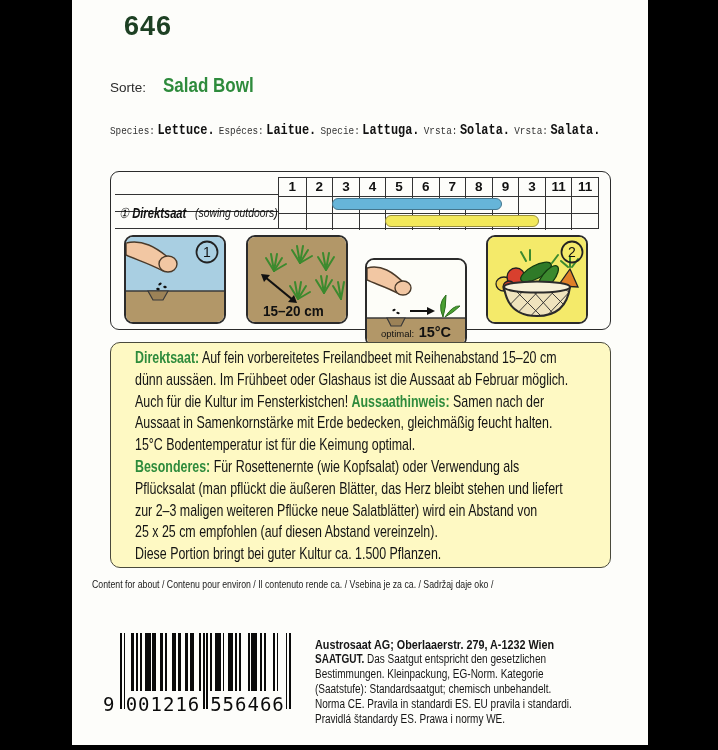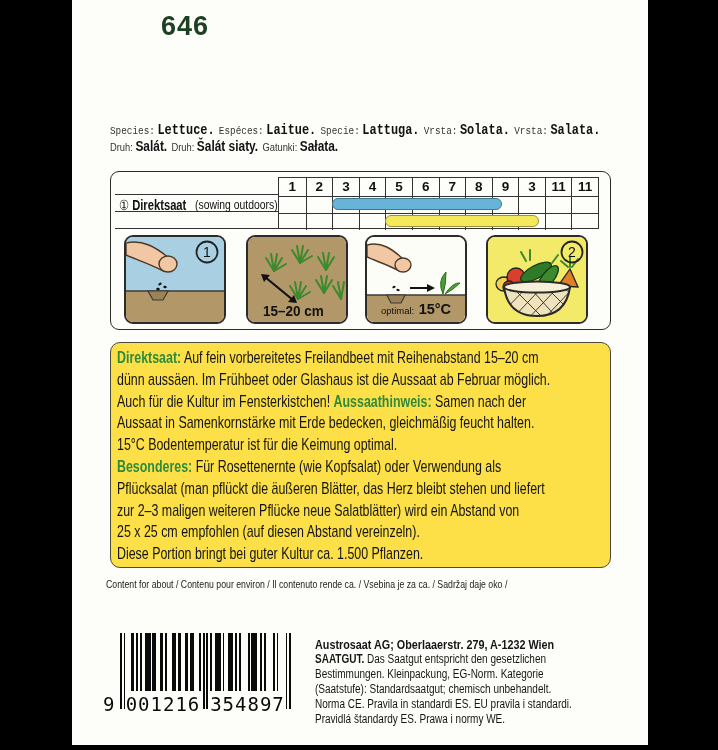--- a/index.html
+++ b/index.html
@@ -13,21 +13,21 @@
     position:absolute;left:72px;top:0;width:576px;height:745px;
     background:#fdfdfa;overflow:hidden;
   }
   .abs{position:absolute;}
   .cx{display:inline-block;transform-origin:0 50%;white-space:nowrap;}
   .cx80{transform:scaleX(0.80);}
   .cx85{transform:scaleX(0.85);}
   .cx76{transform:scaleX(0.76);}
 
   
-  .catnum{left:52px;top:11px;font-size:27px;font-weight:bold;color:#1d4023;letter-spacing:1px;margin-left:37px;}
+  .catnum{left:52px;top:11px;font-size:27px;font-weight:bold;color:#1d4023;letter-spacing:1px;}
   .variety{left:38px;top:58px;font-size:12.5px;color:#222;}
   .hrow{left:38px;display:flex;align-items:baseline;}
   .hrow .lbl{font-size:13.5px;color:#2b2b2b;width:53px;flex:0 0 53px;}
   .green-big{font-size:20px;font-weight:bold;color:#2e8b3c;}
   .latin{font-size:20px;font-style:italic;font-weight:normal;color:#1d1d1d;}
   .sp-line{left:38px;}
   .sp-label{font-size:11px;color:#333;margin-right:3px;}
   .sp-value{font-size:14px;font-weight:bold;color:#111;margin-right:5px;}
 
   
@@ -51,30 +51,30 @@
 
   .picto{position:absolute;top:63px;width:102px;height:89px;border:2px solid #2b2b2b;border-radius:9px;overflow:hidden;box-sizing:border-box;}
   .picto svg{display:block;}
   .picto-caption{position:absolute;left:0;width:100%;text-align:center;color:#111;}
   .cap-bold{font-weight:bold;font-size:15px;}
   .cap-small{font-size:9.5px;}
   .cap-temp{font-weight:bold;font-size:14.5px;}
 
   
   .infobox{
-    left:38px;top:342px;width:501px;height:226px;background:#fde047;
+    left:38px;top:342px;width:501px;height:226px;background:#fef9c3;
     border:1.5px solid #4a4a3c;border-radius:10px;box-sizing:border-box;
-    padding:4px 0 0 6px;
+    padding:4px 0 0 24px;
   }
   .ib-line{white-space:nowrap;font-size:17px;line-height:21.8px;color:#141414;
     transform:scaleX(0.73);transform-origin:0 50%;}
   .ib-line .grn{color:#2e8b3c;font-weight:bold;}
 
   
-  .content-line{left:34px;font-size:11.5px;color:#1b1b1b;}
+  .content-line{left:20px;font-size:11.5px;color:#1b1b1b;}
 
   
   .bc{left:48px;top:633px;width:171px;height:84px;}
   .bc-bar{position:absolute;top:0;background:#0a0a0a;}
   .bc-digit{position:absolute;font-family:"DejaVu Sans Mono",monospace;font-size:19px;color:#0a0a0a;top:60px;}
   .bc-lead{left:-17px;}
   .bc-g1{left:5px;width:76px;text-align:center;letter-spacing:1px;}
   .bc-g2{left:89px;width:77px;text-align:center;letter-spacing:1px;}
 
   
@@ -85,27 +85,28 @@
   .addr .l1{font-size:13.5px;font-weight:bold;}
 </style>
 </head>
 <body>
 
 <div class="card">
 
   <div class="abs catnum">646</div>
 
 
+  <div class="abs hrow" style="top:74px;">
+    <span class="lbl">Sorte:</span>
+    <span class="cx cx85"><span class="green-big">Salad Bowl</span></span>
+  </div>
 
 
   <div class="abs sp-line" style="top:121px;font-family:Liberation Mono, monospace;">
     <span class="cx cx85"><span class="sp-label">Species:</span><span class="sp-value">Lettuce.</span><span class="sp-label">Espéces:</span><span class="sp-value">Laitue.</span><span class="sp-label">Specie:</span><span class="sp-value">Lattuga.</span><span class="sp-label">Vrsta:</span><span class="sp-value">Solata.</span><span class="sp-label">Vrsta:</span><span class="sp-value">Salata.</span></span>
-  </div>
-  <div class="abs sp-line" style="top:137px;">
-    <span class="cx cx85"><span class="sp-label">Druh:</span><span class="sp-value">Salát.</span><span class="sp-label">Druh:</span><span class="sp-value">Šalát siaty.</span><span class="sp-label">Gatunki:</span><span class="sp-value">Sałata.</span></span>
   </div>
 
   <div class="abs calbox">
     <div id="cal-grid">
         <div class="cell" style="line-height: 18px;">1</div>
         <div class="cell bl" style="line-height: 18px;">2</div>
         <div class="cell bl" style="line-height: 18px;">3</div>
         <div class="cell bl" style="line-height: 18px;">4</div>
         <div class="cell bl" style="line-height: 18px;">5</div>
         <div class="cell bl" style="line-height: 18px;">6</div>
@@ -137,21 +138,21 @@
         <div class="cell bl bt"></div>
         <div class="cell bl bt"></div>
         <div class="cell bl bt"></div>
         <div class="cell bl bt"></div>
         <div class="cell bl bt"></div>
       </div>
     <div class="lbl-line" style="top:22px;"></div>
     <div class="lbl-line" style="top:39px;"></div>
     <div class="lbl-line" style="top:56px;"></div>
 
-    <div class="cal-rowlabel" style="top:25px;width:160px;">
+    <div class="cal-rowlabel" style="top:33px;width:160px;font-style:italic;">
       <span class="cx cx80"><span>①</span> <span class="nm">Direktsaat</span></span>
       <span class="paren"><span class="cx cx80">(sowing outdoors)</span></span>
     </div>
 
     <div class="cal-bar" style="top: 25.5px; left: 220.5px; width: 168.2px; background: rgb(102, 181, 217); border-color: rgb(68, 118, 141);"></div>
     <div class="cal-bar" style="top: 42.5px; left: 274px; width: 152.15px; background: rgb(243, 233, 90); border-color: rgb(154, 145, 64);"></div>
 
     <div class="picto" style="left:13px;">
       <svg width="98" height="85" viewBox="0 0 98 85">
         <rect x="0" y="0" width="98" height="54" fill="#a9cfe2"></rect>
@@ -213,21 +214,21 @@
         </g>
         <g stroke="#111" stroke-width="2.2" fill="#111">
           <line x1="17" y1="40" x2="45" y2="63"></line>
           <polygon points="13,37 22,38 16,45" stroke="none"></polygon>
           <polygon points="49,66 40,65 46,58" stroke="none"></polygon>
         </g>
       </svg>
       <div class="picto-caption cap-bold" style="bottom:3px;"><span class="cx" style="transform:scaleX(0.9);">15–20 cm</span></div>
     </div>
 
-    <div class="picto" style="left:254px;">
+    <div class="picto" style="left:254px;margin-top:23px;">
       <svg width="98" height="85" viewBox="0 0 98 85">
         <rect x="0" y="0" width="98" height="85" fill="#fdfdf8"></rect>
         <rect x="0" y="58" width="98" height="27" fill="#b29768"></rect>
         <line x1="0" y1="58" x2="98" y2="58" stroke="#3a3a3a" stroke-width="1.4"></line>
         <polygon points="20,58 38,58 34,66 24,66" fill="#9c8257" stroke="#3a3a3a" stroke-width="1.2"></polygon>
         <path d="M0,8 C14,4 26,12 38,24 L32,34 C20,27 8,24 0,20 Z" fill="#f2c7a3" stroke="#4a3a2a" stroke-width="1.4"></path>
         <ellipse cx="36" cy="28" rx="8" ry="7" fill="#f2c7a3" stroke="#4a3a2a" stroke-width="1.4"></ellipse>
         <ellipse cx="27" cy="50" rx="1.7" ry="1.1" fill="#111" transform="rotate(-25 27 50)"></ellipse>
         <ellipse cx="31" cy="53" rx="1.7" ry="1.1" fill="#111" transform="rotate(15 31 53)"></ellipse>
         <g>
@@ -347,21 +348,21 @@
         <div class="bc-bar" style="left: 135px; width: 1.8px; height: 58px;"></div>
         <div class="bc-bar" style="left: 140.4px; width: 1.8px; height: 58px;"></div>
         <div class="bc-bar" style="left: 144px; width: 1.8px; height: 58px;"></div>
         <div class="bc-bar" style="left: 153px; width: 1.8px; height: 58px;"></div>
         <div class="bc-bar" style="left: 156.6px; width: 1.8px; height: 58px;"></div>
         <div class="bc-bar" style="left: 165.6px; width: 1.8px; height: 76px;"></div>
         <div class="bc-bar" style="left: 169.2px; width: 1.8px; height: 76px;"></div>
       </div>
     <div class="bc-digit bc-lead">9</div>
     <div class="bc-digit bc-g1">001216</div>
-    <div class="bc-digit bc-g2">354897</div>
+    <div class="bc-digit bc-g2">556466</div>
   </div>
 
   <div class="abs addr">
     <div class="a-line l1">Austrosaat AG; Oberlaaerstr. 279, A-1232 Wien</div>
     <div class="a-line"><span class="a-bold">SAATGUT.</span><span> Das Saatgut entspricht den gesetzlichen</span></div>
     <div class="a-line">Bestimmungen. Kleinpackung, EG-Norm. Kategorie</div>
     <div class="a-line">(Saatstufe): Standardsaatgut; chemisch unbehandelt.</div>
     <div class="a-line">Norma CE. Pravila in standardi ES. EU pravila i standardi.</div>
     <div class="a-line">Pravidlá štandardy ES. Prawa i normy WE.</div>
   </div>

